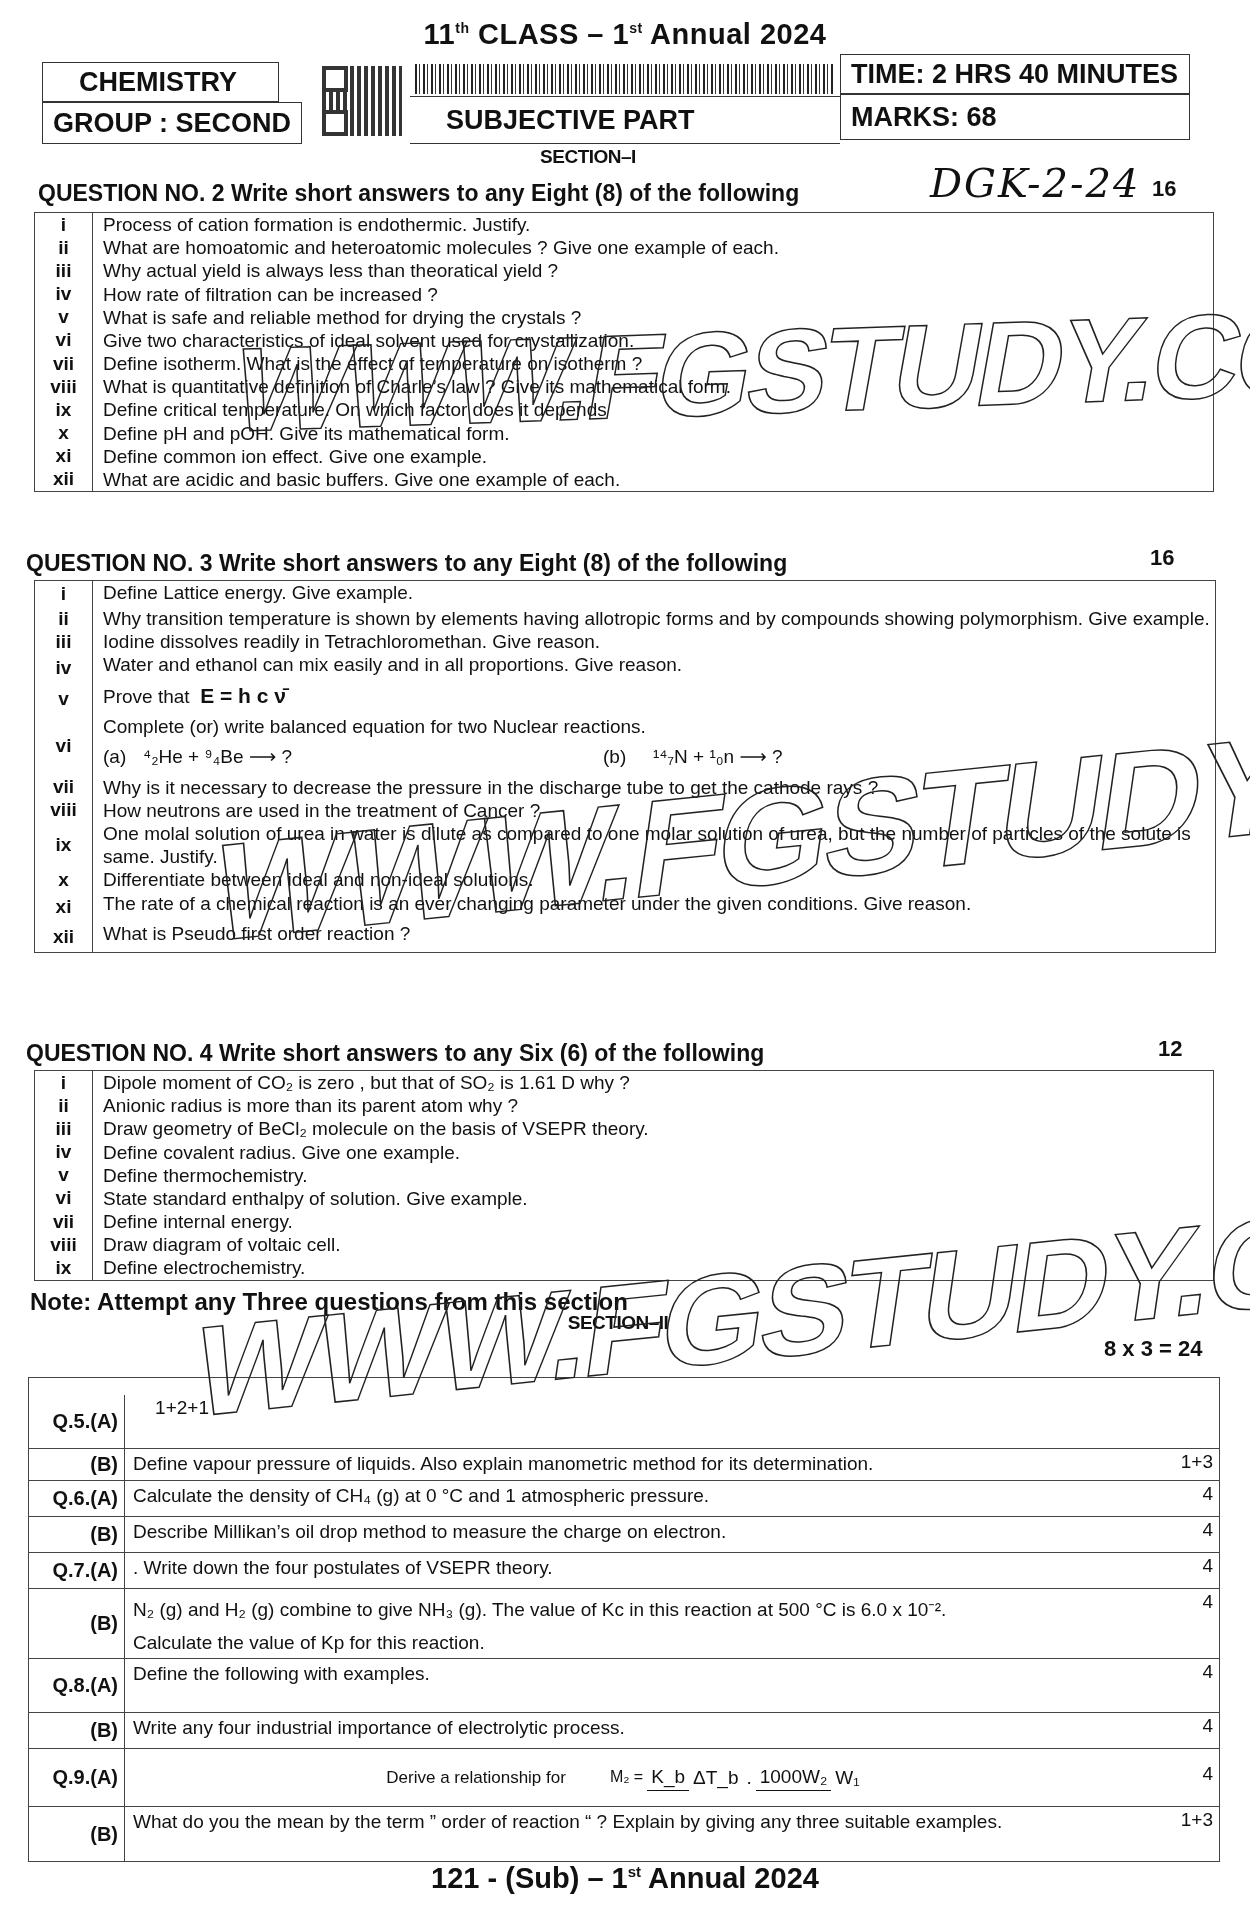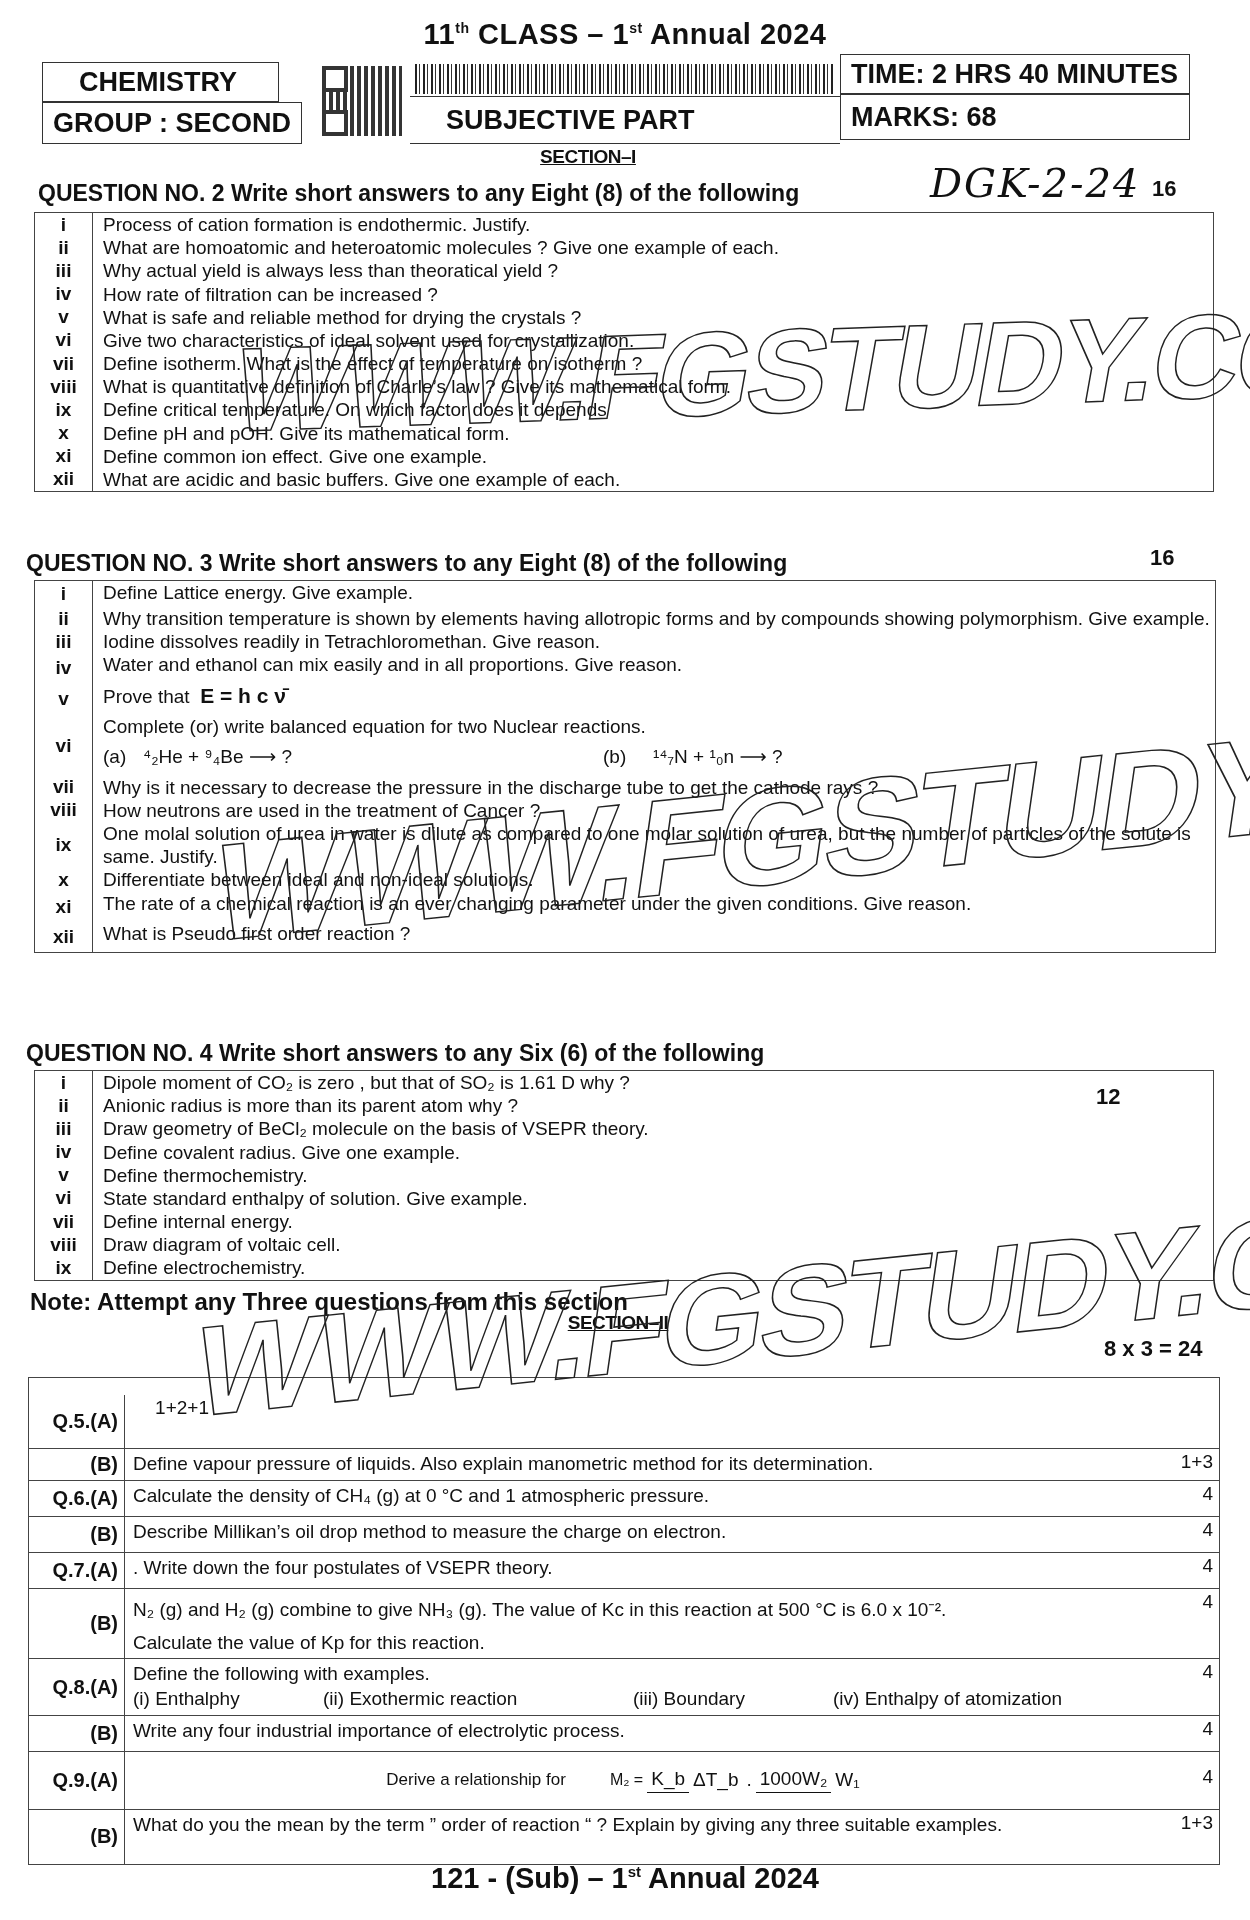--- a/index.html
+++ b/index.html
@@ -24,21 +24,21 @@
   .qr::after { left:0; bottom:0; }
   .barcode { position: absolute; left: 415px; top: 64px; width: 420px; height: 30px;
     background: repeating-linear-gradient(90deg, #222 0 2px, #fff 2px 4px, #333 4px 5px, #fff 5px 8px); }
   .subjective { position:absolute; left: 410px; top: 96px; width: 430px; height: 48px;
     border-top: 1.5px solid #333; border-bottom: 1.5px solid #333;
     font-weight:bold; font-size:27px; padding-left: 36px; display:flex; align-items:center; }
   .time  { left: 840px; top: 54px; width: 350px; height: 40px; }
   .marks { left: 840px; top: 94px; width: 350px; height: 46px; }
 
   .section-title { position:absolute; left:0; width:1176px; text-align:center; font-weight:bold;
-    font-size: 19px; text-decoration: underline; letter-spacing:-0.5px; }
+    font-size: 19px; letter-spacing:-0.5px; }
   .handwritten { position:absolute; left: 930px; top: 160px; font-family: "DejaVu Serif", serif;
     font-style: italic; font-size: 40px; letter-spacing: 2px; }
 
   .q-heading { position:absolute; font-weight:bold; font-size: 23px; white-space: nowrap; }
   .q-marks { position:absolute; font-weight:bold; font-size: 22px; }
 
   
   .sq-table { position:absolute; border: 1.5px solid #444; }
   .sq-row { display:flex; align-items:flex-start; }
   .sq-num { width: 58px; text-align:center; font-weight:bold; font-size: 19px; border-right: 1.5px solid #444; align-self: stretch; display:flex; align-items:center; justify-content:center; }
@@ -190,21 +190,21 @@
         <div class="sq-num">xi</div>
         <div class="sq-text">The rate of a chemical reaction is an ever changing parameter under the given conditions. Give reason.</div>
       </div>
     <div class="sq-row" style="min-height:30px;">
         <div class="sq-num">xii</div>
         <div class="sq-text">What is Pseudo first order reaction ?</div>
       </div>
   </div>
 
   <div class="q-heading" style="left:26px; top:1040px;">QUESTION NO. 4  Write short answers to any Six (6) of the following</div>
-  <div class="q-marks" style="left:1096px; top:1036px;margin-top:48px;">12</div>
+  <div class="q-marks" style="left:1158px; top:1036px;">12</div>
   <div class="sq-table" style="left:34px; top:1070px; width:1180px;">
     <div class="sq-row">
         <div class="sq-num">i</div>
         <div class="sq-text">Dipole moment of CO₂ is zero , but that of  SO₂ is 1.61 D  why ?</div>
       </div>
     <div class="sq-row">
         <div class="sq-num">ii</div>
         <div class="sq-text">Anionic radius is more than its parent atom why ?</div>
       </div>
     <div class="sq-row">
@@ -271,26 +271,20 @@
         <div class="lq-text">
           <div style="padding-top:6px;">N₂ (g) and H₂ (g) combine to give NH₃ (g). The value of Kc in this reaction at 500 °C is 6.0 x 10⁻².</div>
           <div style="padding-top:8px;">Calculate the value of Kp for this reaction.</div>
         </div>
         <div class="lq-marks">4</div>
       </div>
     <div class="lq-row" style="min-height:54px;">
         <div class="lq-label">Q.8.(A)</div>
         <div class="lq-text">
           <div>Define the following with examples.</div>
-          <div style="display:flex;">
-            <span style="width:190px;">(i) Enthalphy</span>
-            <span style="width:310px;">(ii) Exothermic reaction</span>
-            <span style="width:200px;">(iii) Boundary</span>
-            <span>(iv)  Enthalpy of atomization</span>
-          </div>
         </div>
         <div class="lq-marks">4</div>
       </div>
     <div class="lq-row" style="min-height:36px;">
         <div class="lq-label">(B)</div>
         <div class="lq-text">Write any four industrial importance of electrolytic process.</div>
         <div class="lq-marks">4</div>
       </div>
     <div class="lq-row" style="min-height:58px;">
         <div class="lq-label">Q.9.(A)</div>

